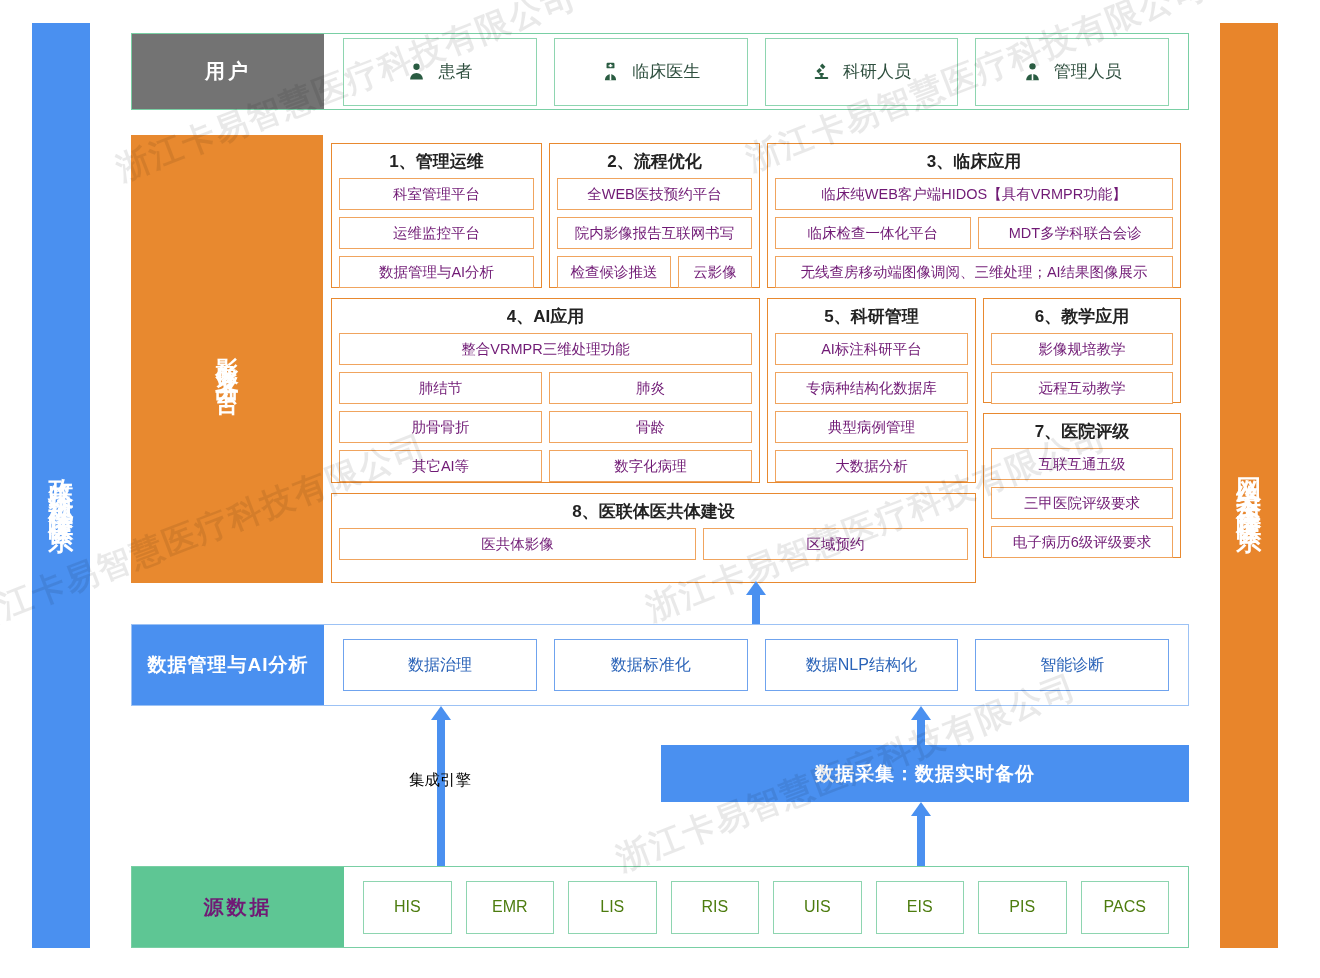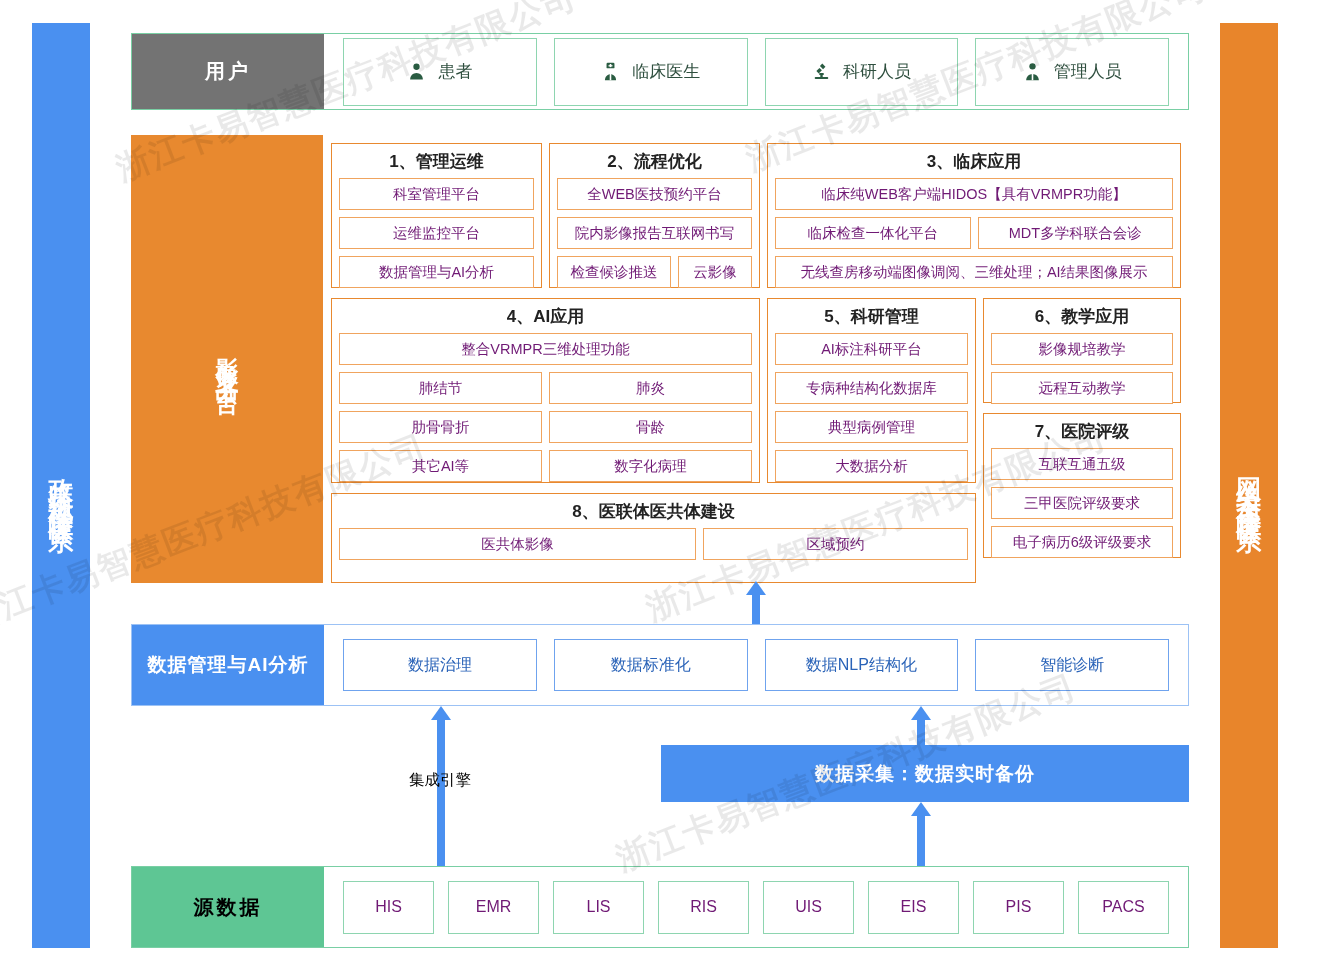--- a/index.html
+++ b/index.html
@@ -101,27 +101,27 @@
   .arrow{position:absolute;width:8px;background:#4a90f0;}
   .arrow::before{
     content:"";position:absolute;left:50%;top:-13px;transform:translateX(-50%);
     border-left:10px solid transparent;border-right:10px solid transparent;
     border-bottom:14px solid #4a90f0;
   }
 
   
   .row-src{position:absolute;left:131px;top:866px;width:1058px;height:82px;
            border:1px solid #79cfa4;box-sizing:border-box;display:flex;background:#fff;}
-  .src-label{width:192px;background:#5ec694;color:#000000;font-weight:bold;font-size:20px;
+  .src-label{width:212px;background:#5ec694;color:#701a75;font-weight:bold;font-size:20px;
              display:flex;align-items:center;justify-content:center;letter-spacing:3px;}
   .src-boxes{flex:1;display:flex;align-items:center;gap:14px;padding:0 19px;}
   .src-chip{
     flex:1;height:53px;border:1px solid #8ed5b0;box-sizing:border-box;background:#fff;
     display:flex;align-items:center;justify-content:center;
-    font-size:16px;color:#701a75;
+    font-size:16px;color:#4d7c0f;
   }
 </style>
 </head>
 <body>
 
 <div class="wm-layer">
   <div class="wm" style="left:110px;top:150px;">浙江卡易智慧医疗科技有限公司</div>
   <div class="wm" style="left:740px;top:140px;">浙江卡易智慧医疗科技有限公司</div>
   <div class="wm" style="left:-40px;top:600px;">浙江卡易智慧医疗科技有限公司</div>
   <div class="wm" style="left:640px;top:590px;">浙江卡易智慧医疗科技有限公司</div>

